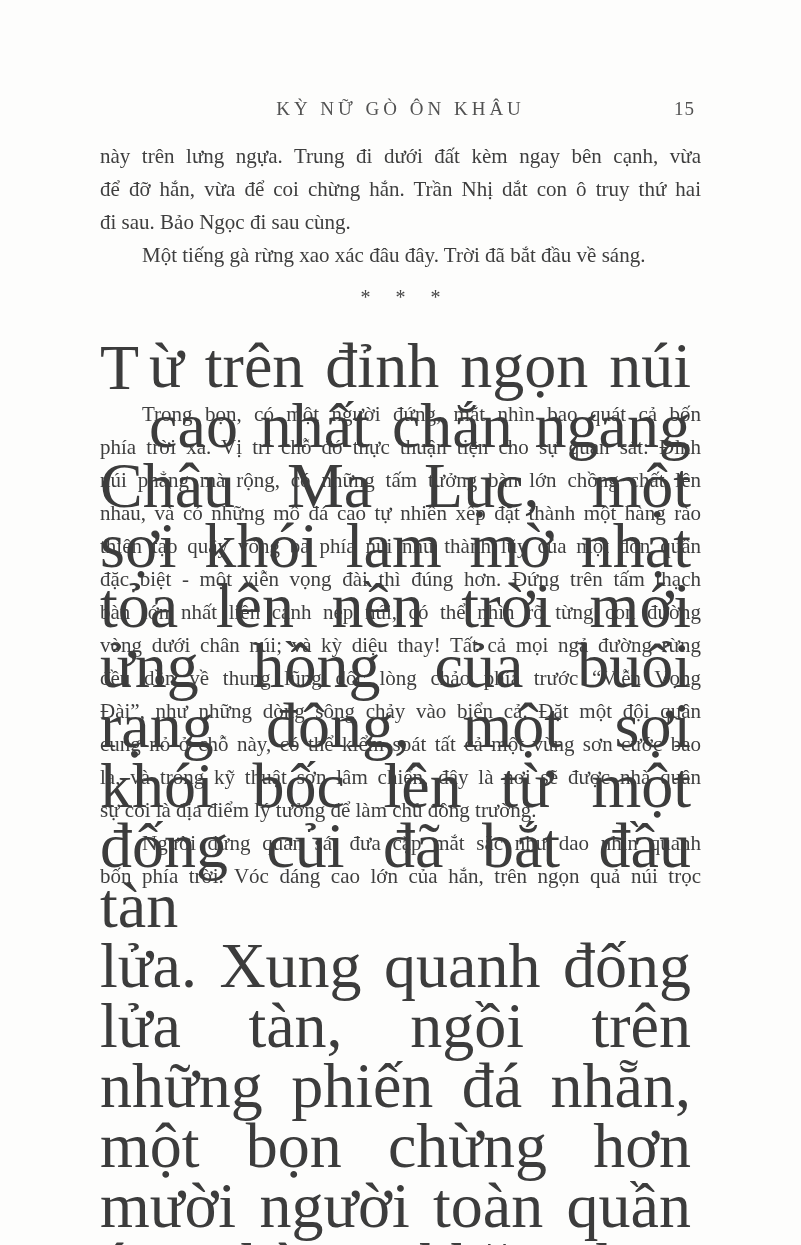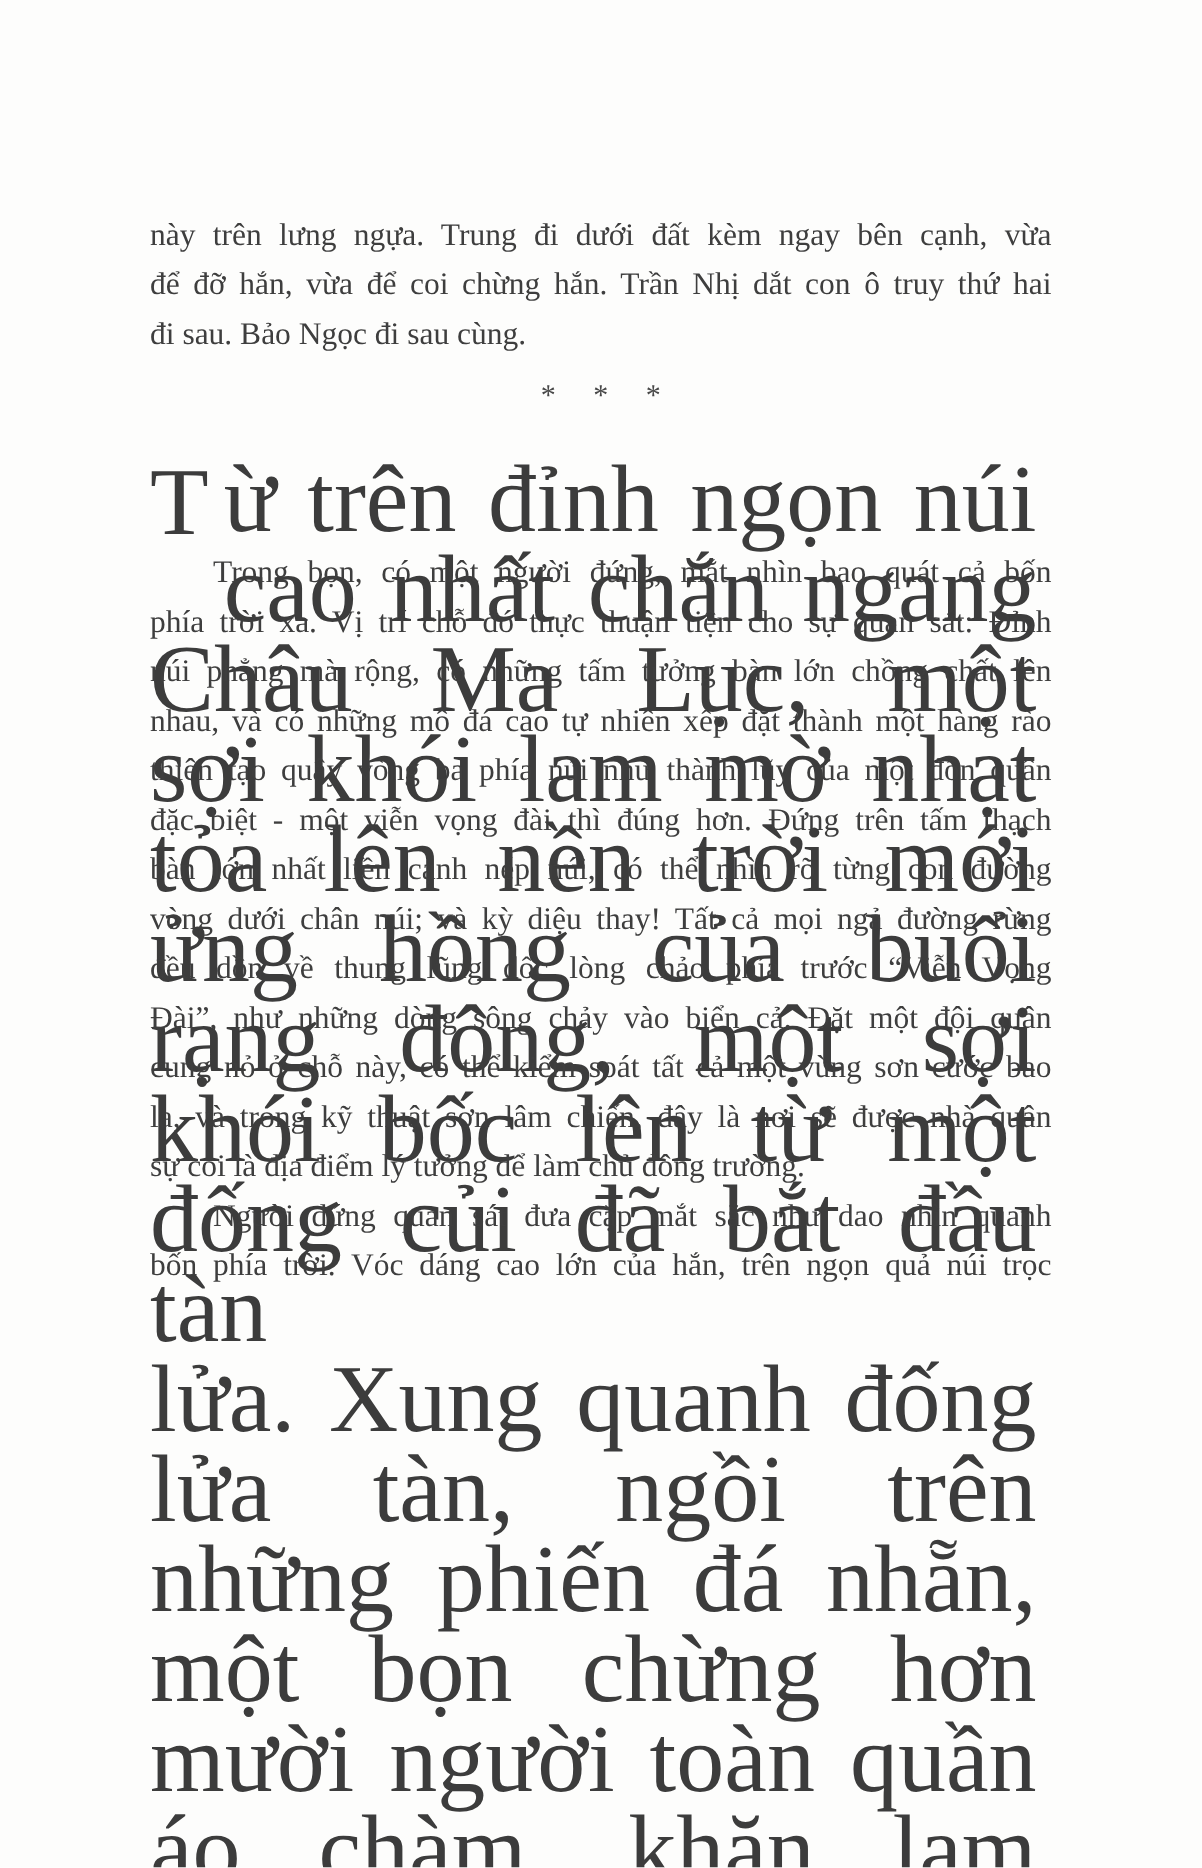--- a/index.html
+++ b/index.html
@@ -33,25 +33,32 @@
   }
   .dropcap {
     float:left; font-size:64px; line-height:60px; height:62px;
     padding:0 10px 0 0; margin-top:2px; color:#3c3c3c;
   }
 </style>
 </head>
 <body>
 
 <div class="page">
+  <div class="running-header">
+    <div class="running-title">KỲ NỮ GÒ ÔN KHÂU</div>
+    <div class="page-number">15</div>
+  </div>
   <div class="text-block">
       <div class="paragraph plain">
         <div class="line fill">này trên lưng ngựa. Trung đi dưới đất kèm ngay bên cạnh, vừa</div>
         <div class="line fill">để đỡ hắn, vừa để coi chừng hắn. Trần Nhị dắt con ô truy thứ hai</div>
         <div class="line last">đi sau. Bảo Ngọc đi sau cùng.</div>
+      </div>
+      <div class="paragraph indent">
+        <div class="line last first-indent">Một tiếng gà rừng xao xác đâu đây. Trời đã bắt đầu về sáng.</div>
       </div>
       <div class="separator">* * *</div>
       <div class="paragraph dropcap">
         <span class="dropcap">T</span>
         <div class="line fill">ừ trên đỉnh ngọn núi cao nhất chắn ngang Châu Ma Lục, một</div>
         <div class="line fill">sợi khói lam mờ nhạt tỏa lên nền trời mới ửng hồng của buổi</div>
         <div class="line fill">rạng đông, một sợi khói bốc lên từ một đống củi đã bắt đầu tàn</div>
         <div class="line fill">lửa. Xung quanh đống lửa tàn, ngồi trên những phiến đá nhẵn,</div>
         <div class="line fill">một bọn chừng hơn mười người toàn quần áo chàm, khăn lam</div>
       </div>

